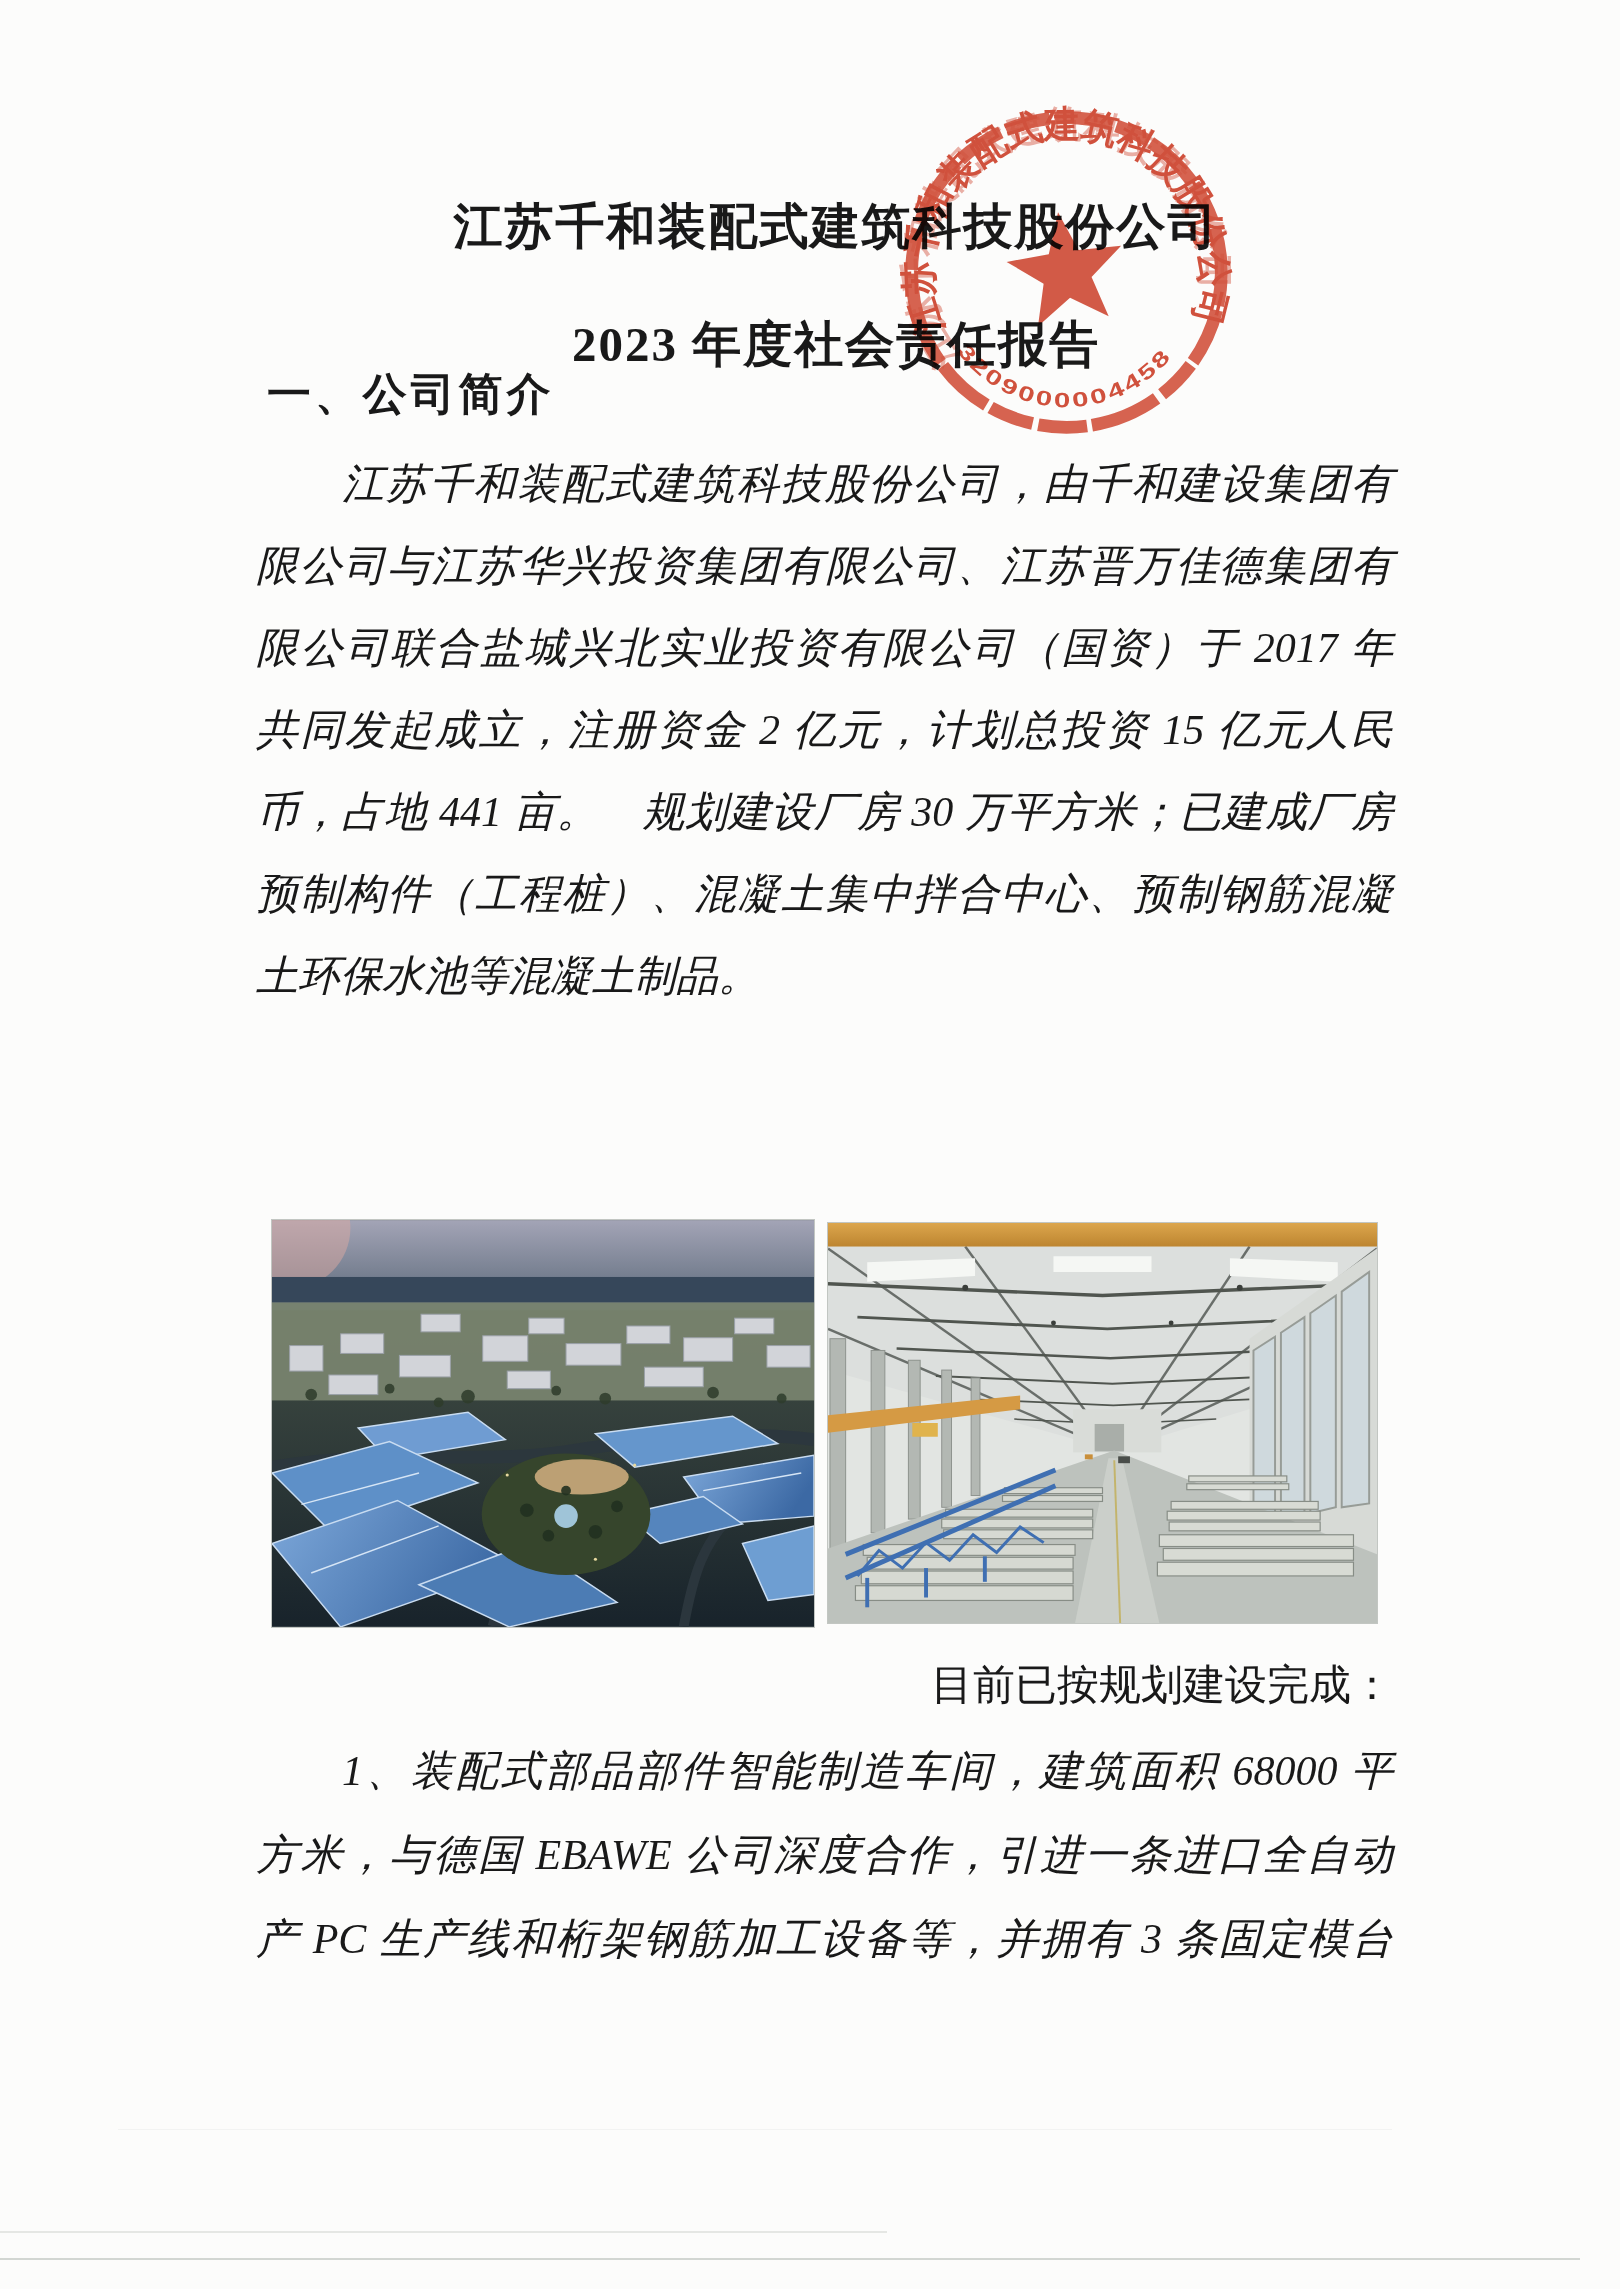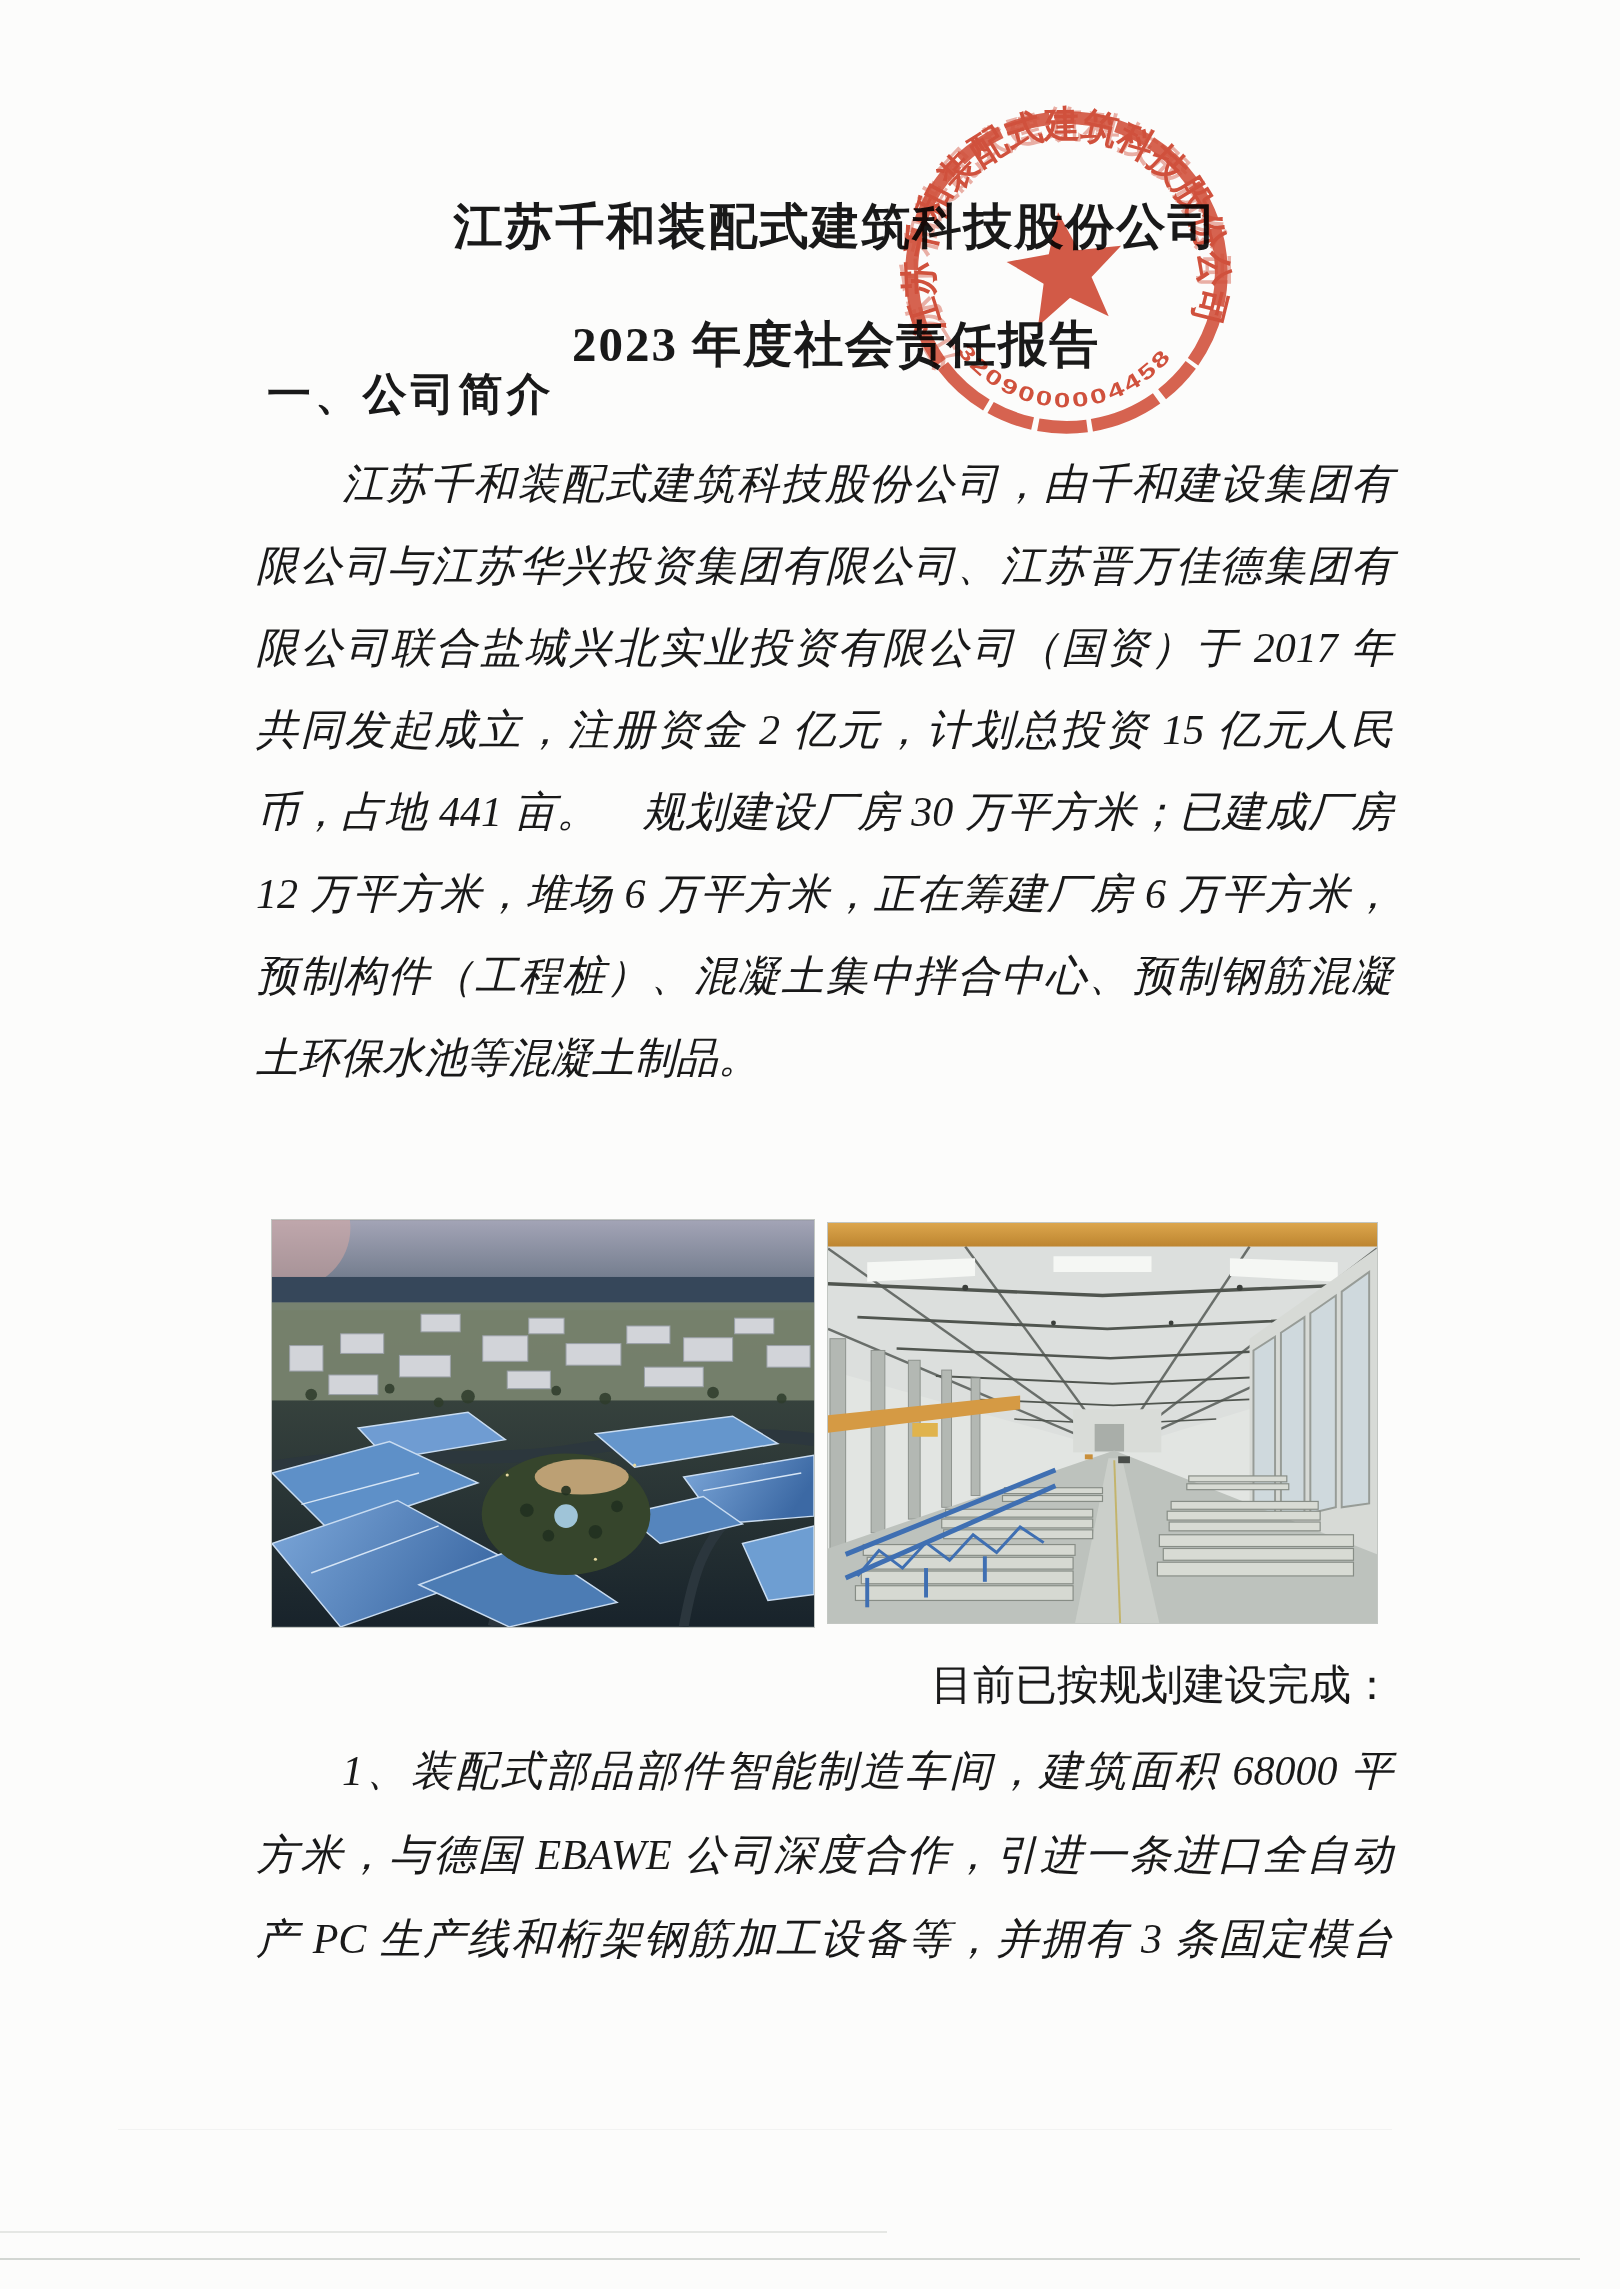--- a/index.html
+++ b/index.html
@@ -42,21 +42,20 @@
 <div class="abs title-line" style="top:312px">2023 年度社会责任报告</div>
 
 <div class="abs heading">一、公司简介</div>
 
 <div class="abs bodyblock" style="top:443px">
   <div class="bline indent">江苏千和装配式建筑科技股份公司，由千和建设集团有</div>
   <div class="bline">限公司与江苏华兴投资集团有限公司、江苏晋万佳德集团有</div>
   <div class="bline">限公司联合盐城兴北实业投资有限公司（国资）于 2017 年</div>
   <div class="bline">共同发起成立，注册资金 2 亿元，计划总投资 15 亿元人民</div>
   <div class="bline">币，占地 441 亩。　规划建设厂房 30 万平方米；已建成厂房</div>
-  <div class="bline">12 万平方米，堆场 6 万平方米，正在筹建厂房 6 万平方米，</div>
   <div class="bline">预制构件（工程桩）、混凝土集中拌合中心、预制钢筋混凝</div>
   <div class="bline lastline">土环保水池等混凝土制品。</div>
 </div>
 
 <svg class="abs photo" style="left:272px;top:1220px" width="542" height="407" viewBox="0 0 553 415" role="img">
   <defs>
     <linearGradient id="lpSky" x1="0" y1="0" x2="0" y2="1">
       <stop offset="0" stop-color="#a3a4b6"></stop>
         <stop offset="1" stop-color="#5a6878"></stop>
     </linearGradient>

